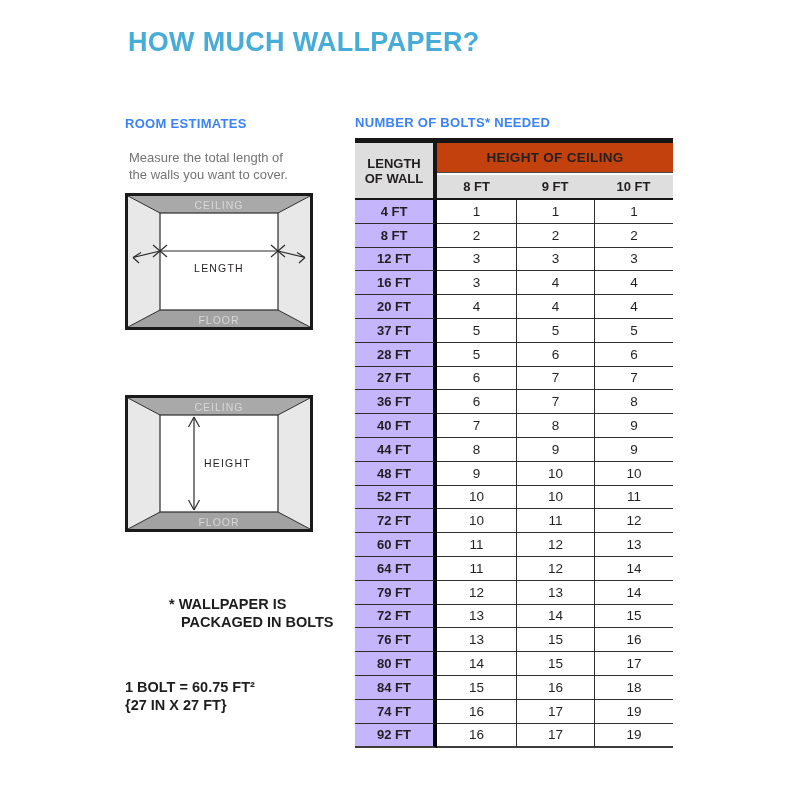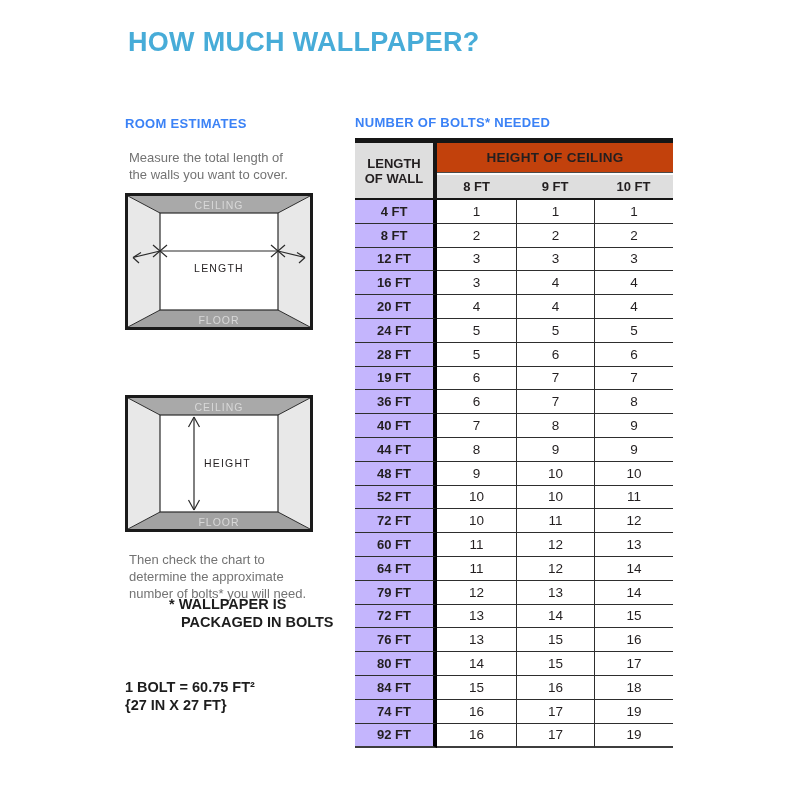--- a/index.html
+++ b/index.html
@@ -167,23 +167,20 @@
     <text class="band-label" x="94" y="15.5" text-anchor="middle">CEILING</text>
     <text class="band-label" x="94" y="130.5" text-anchor="middle">FLOOR</text>
     <g stroke="#2b2b2b" stroke-width="1.2" fill="none">
       <line x1="69" y1="22" x2="69" y2="115"></line>
       <path d="M69,22 L63.5,32 M69,22 L74.5,32"></path>
       <path d="M69,115 L63.5,105 M69,115 L74.5,105"></path>
     </g>
     <text class="measure-label" x="79" y="72">HEIGHT</text>
   </svg>
 
-  <p class="body-text pos-step3">Then check the chart to
-determine the approximate
-number of bolts* you will need.</p>
 
   <p class="foot-text pos-footnote">* WALLPAPER IS
 PACKAGED IN BOLTS</p>
 
   <p class="foot-text pos-boltinfo">1 BOLT = 60.75 FT²
 {27 IN X 27 FT}</p>
 
   <h2 class="section-heading h-bolts">NUMBER OF BOLTS* NEEDED</h2>
 
   <table class="bolts-table">
@@ -230,33 +227,33 @@
           <td>4</td>
           <td>4</td>
         </tr>
         <tr>
           <th>20 FT</th>
           <td>4</td>
           <td>4</td>
           <td>4</td>
         </tr>
         <tr>
-          <th>24 FT</th>
+          <th>37 FT</th>
           <td>5</td>
           <td>5</td>
           <td>5</td>
         </tr>
         <tr>
           <th>28 FT</th>
           <td>5</td>
           <td>6</td>
           <td>6</td>
         </tr>
         <tr>
-          <th>19 FT</th>
+          <th>27 FT</th>
           <td>6</td>
           <td>7</td>
           <td>7</td>
         </tr>
         <tr>
           <th>36 FT</th>
           <td>6</td>
           <td>7</td>
           <td>8</td>
         </tr>

